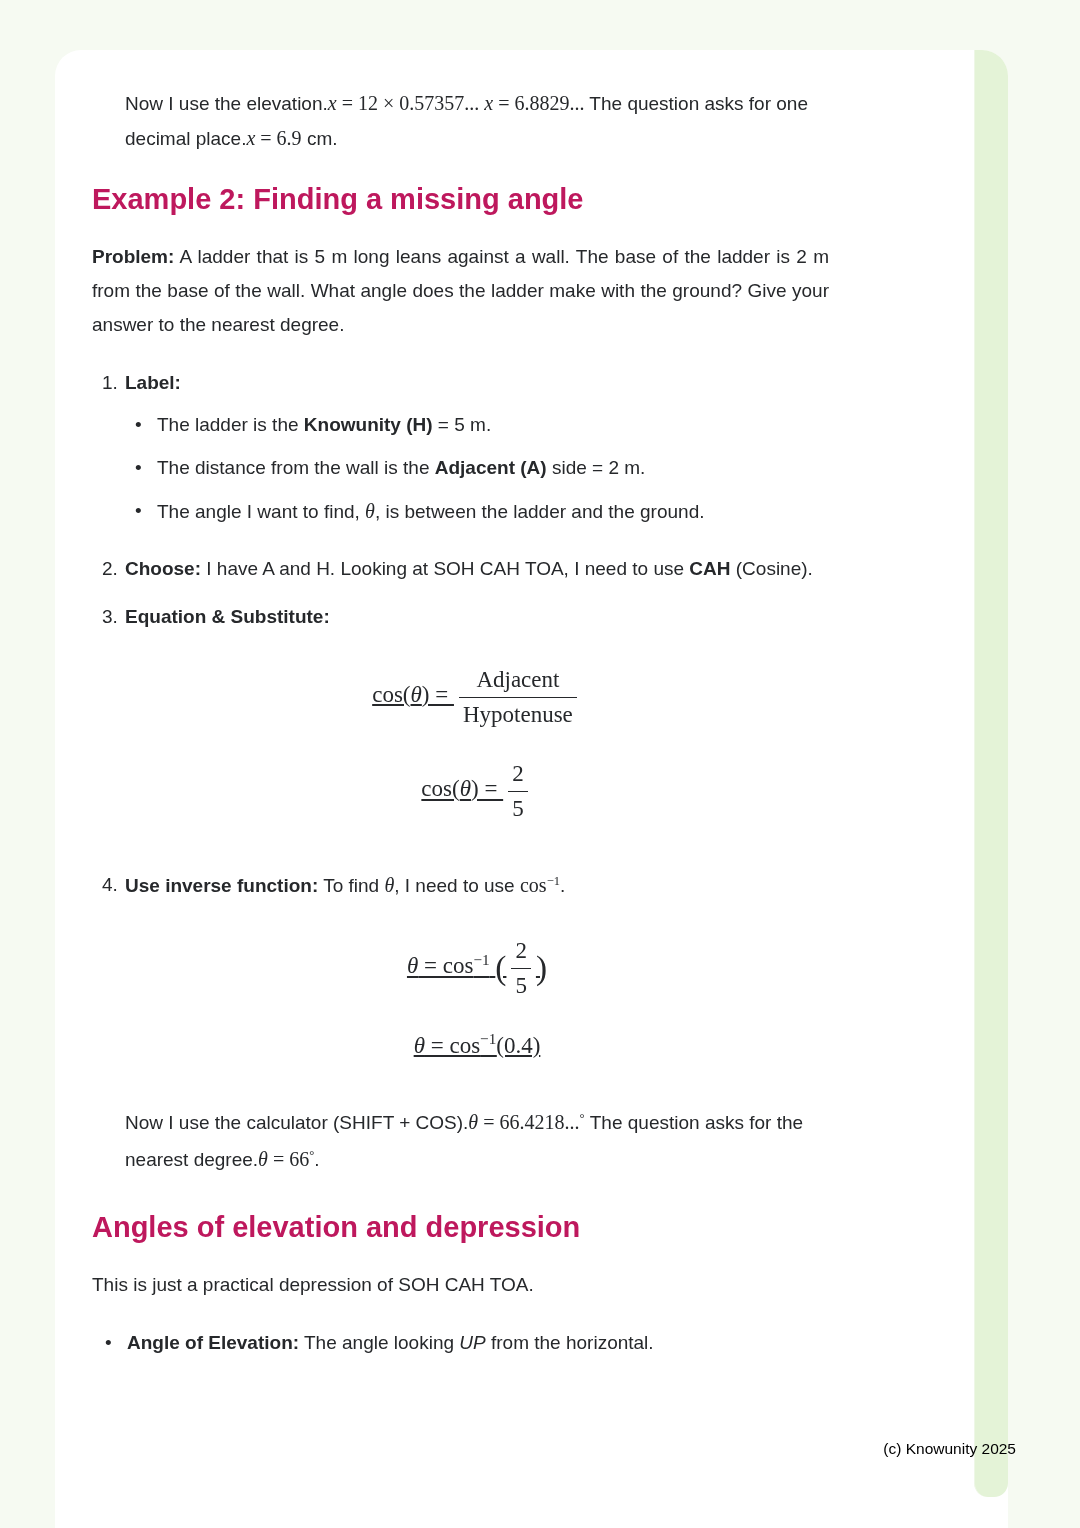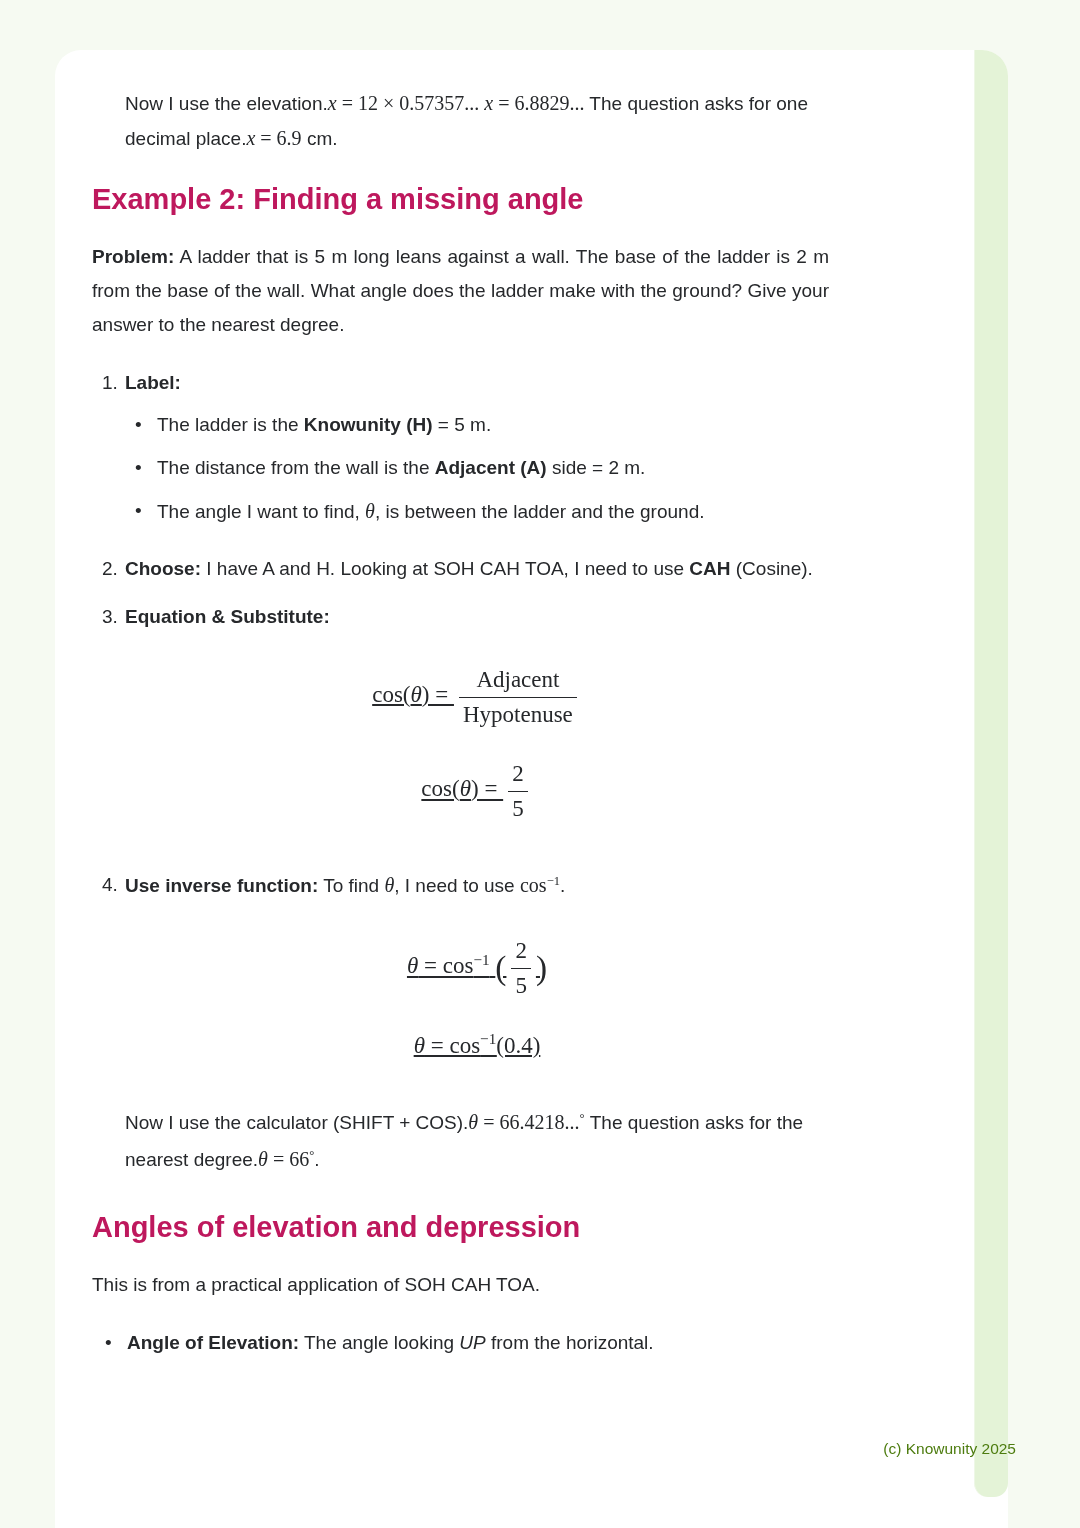--- a/index.html
+++ b/index.html
@@ -128,21 +128,21 @@
   .bigp {
     font-size: 1.45em;
     vertical-align: middle;
     font-weight: 400;
   }
   .watermark {
     position: absolute;
     top: 1440px;
     right: 64px;
     font-size: 15.5px;
-    color: #4d7c0f;
+    color: #000000;
     z-index: 5;
   }
 </style>
 </head>
 <body>
 
 <div class="card">
   <div class="strip"></div>
 
   <div class="content">
@@ -203,21 +203,21 @@
           <div class="eq"><span class="it">θ</span><span> = cos</span><span class="sup">−1</span><span>(0.4)</span></div>
         </div>
       </div>
 
     </div>
 
     <p class="p indent"><span>Now I use the calculator (SHIFT + COS).</span><span class="v">θ</span><span class="m"> = 66.4218...</span><span class="m sup">°</span><span> The question asks for the nearest degree.</span><span class="v">θ</span><span class="m"> = 66</span><span class="m sup">°</span><span>.</span></p>
 
     <h1 class="h h2">Angles of elevation and depression</h1>
 
-    <p class="p">This is from a practical application of SOH CAH TOA.</p>
+    <p class="p">This is just a practical depression of SOH CAH TOA.</p>
 
     <div class="ulrow top">
       <span class="dot">•</span>
       <div class="ultext"><span class="b">Angle of Elevation:</span><span> The angle looking </span><span class="it">UP</span><span> from the horizontal.</span></div>
     </div>
 
   </div>
 </div>
 
 <div class="watermark">(c) Knowunity 2025</div>

